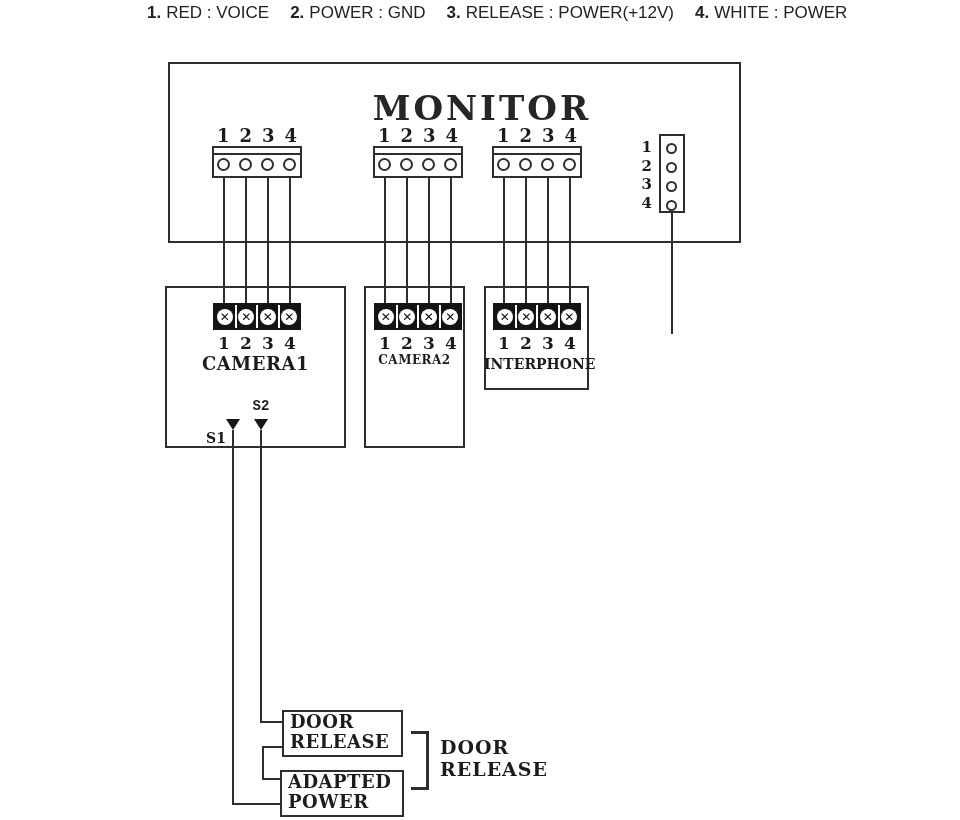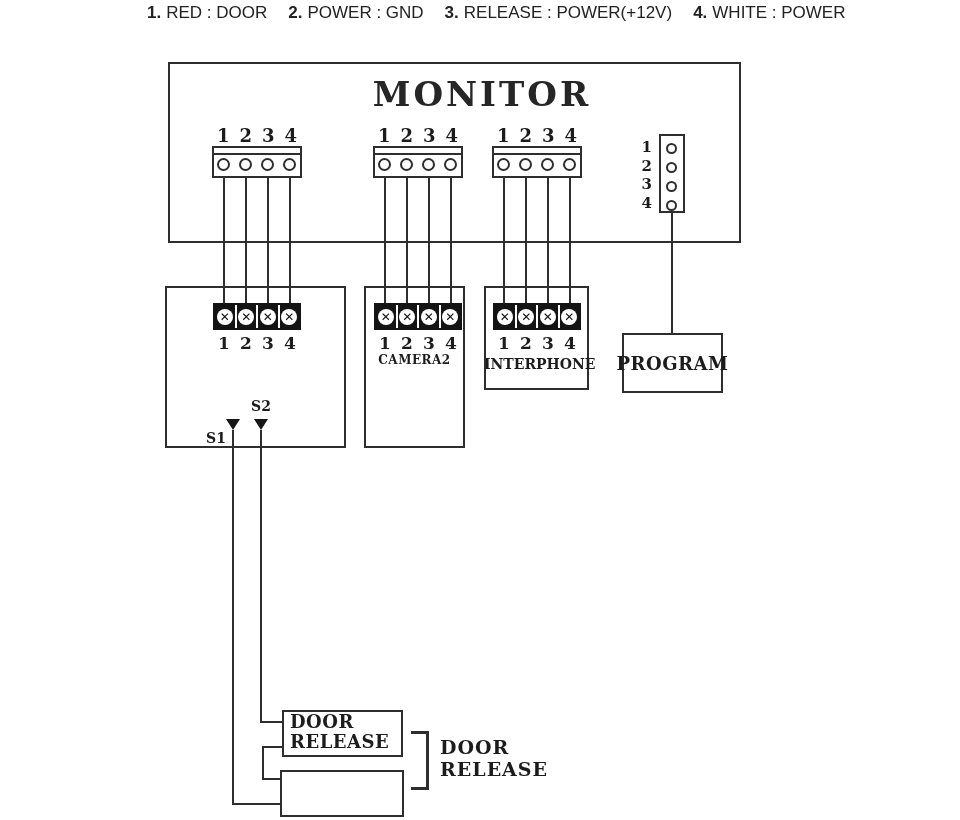--- a/index.html
+++ b/index.html
@@ -17,21 +17,21 @@
     position:absolute;left:147px;top:3px;display:flex;gap:21px;
     font-family:"Liberation Sans", sans-serif;font-size:17px;line-height:20px;color:#222;
     white-space:nowrap;
   }
   .legend-item{display:flex;}
   .legend-num{font-weight:bold;margin-right:5px;}
   
   .obox{position:absolute;border:2px solid var(--line);background:var(--bg);box-sizing:border-box;z-index:2;}
   
   #monitor-title{
-    position:absolute;left:168px;top:74px;width:628px;text-align:center;
+    position:absolute;left:168px;top:88px;width:628px;text-align:center;
     font-size:34px;font-weight:bold;letter-spacing:3px;color:#262626;z-index:3;
   }
   
   .strip{
     position:absolute;width:90px;height:32px;border:2px solid var(--line);
     box-sizing:border-box;background:var(--bg);z-index:4;
   }
   .strip-header{position:absolute;left:0;right:0;top:5px;height:2px;background:var(--line);}
   .pin-circle{
     position:absolute;width:13px;height:13px;border:2px solid var(--line);border-radius:50%;
@@ -96,21 +96,21 @@
   #program-label{font-size:18px;font-weight:bold;letter-spacing:0.5px;}
 </style>
 </head>
 <body>
 
 <div id="canvas">
 
   <div id="legend">
     <div class="legend-item">
       <span class="legend-num">1.</span>
-      <span>RED : DOOR</span>
+      <span>RED : VOICE</span>
     </div>
     <div class="legend-item">
       <span class="legend-num">2.</span>
       <span>POWER : GND</span>
     </div>
     <div class="legend-item">
       <span class="legend-num">3.</span>
       <span>RELEASE : POWER(+12V)</span>
     </div>
     <div class="legend-item">
@@ -195,23 +195,20 @@
   <div id="vconn">
       <div class="vconn-circle" style="top: 7px;"></div>
       <div class="vconn-circle" style="top: 26px;"></div>
       <div class="vconn-circle" style="top: 45px;"></div>
       <div class="vconn-circle" style="top: 64px;"></div>
     </div>
 
   <div class="obox" style="left:165px;top:286px;width:181px;height:162px;"></div>
   <div class="obox" style="left:364px;top:286px;width:101px;height:162px;"></div>
   <div class="obox" style="left:484px;top:286px;width:105px;height:104px;"></div>
-  <div class="obox" id="program-box" style="left:622px;top:333px;width:101px;height:60px;">
-    <span id="program-label">PROGRAM</span>
-  </div>
 
   <div class="screw-block" style="left:213px;top:303px;">
       <div class="screw">
         <span class="screw-x">✕</span>
       </div>
       <div class="screw">
         <span class="screw-x">✕</span>
       </div>
       <div class="screw">
         <span class="screw-x">✕</span>
@@ -261,35 +258,40 @@
       <span>3</span>
       <span>4</span>
     </div>
   <div class="pin-row device-row" style="left:493px;top:333px;width:88px;">
       <span>1</span>
       <span>2</span>
       <span>3</span>
       <span>4</span>
     </div>
 
+  <div class="dev-label" style="left:165px;top:353px;width:181px;font-size:18px;">CAMERA1</div>
   <div class="dev-label" style="left:364px;top:353px;width:101px;font-size:12px;">CAMERA2</div>
   <div class="dev-label" style="left:484px;top:356px;width:105px;font-size:14px;letter-spacing:0;">INTERPHONE</div>
 
   <div class="s-label" style="left:196px;top:398px;margin-top:32px;">S1</div>
-  <div class="s-label" style="left:241px;top:398px;">S2</div>
+  <div class="s-label" style="left:241px;top:398px;font-family:Liberation Mono, monospace;">S2</div>
   <div class="arrow-down" style="left:226px;top:419px;"></div>
   <div class="arrow-down" style="left:254px;top:419px;"></div>
 
   <div class="obox" style="left:282px;top:710px;width:121px;height:47px;"></div>
   <div class="bbox-text" style="left:282px;top:710px;width:121px;">
     <div>DOOR</div>
     <div>RELEASE</div>
   </div>
 
   <div class="obox" style="left:280px;top:770px;width:124px;height:47px;"></div>
+  <div class="bbox-text" style="left:280px;top:770px;width:124px;">
+    <div>ADAPTED</div>
+    <div>POWER</div>
+  </div>
 
   <div class="bracket" style="left:411px;top:731px;width:18px;height:3px;"></div>
   <div class="bracket" style="left:426px;top:731px;width:3px;height:59px;"></div>
   <div class="bracket" style="left:411px;top:787px;width:18px;height:3px;"></div>
   <div id="bracket-label">
     <div>DOOR</div>
     <div>RELEASE</div>
   </div>
 
 </div>

